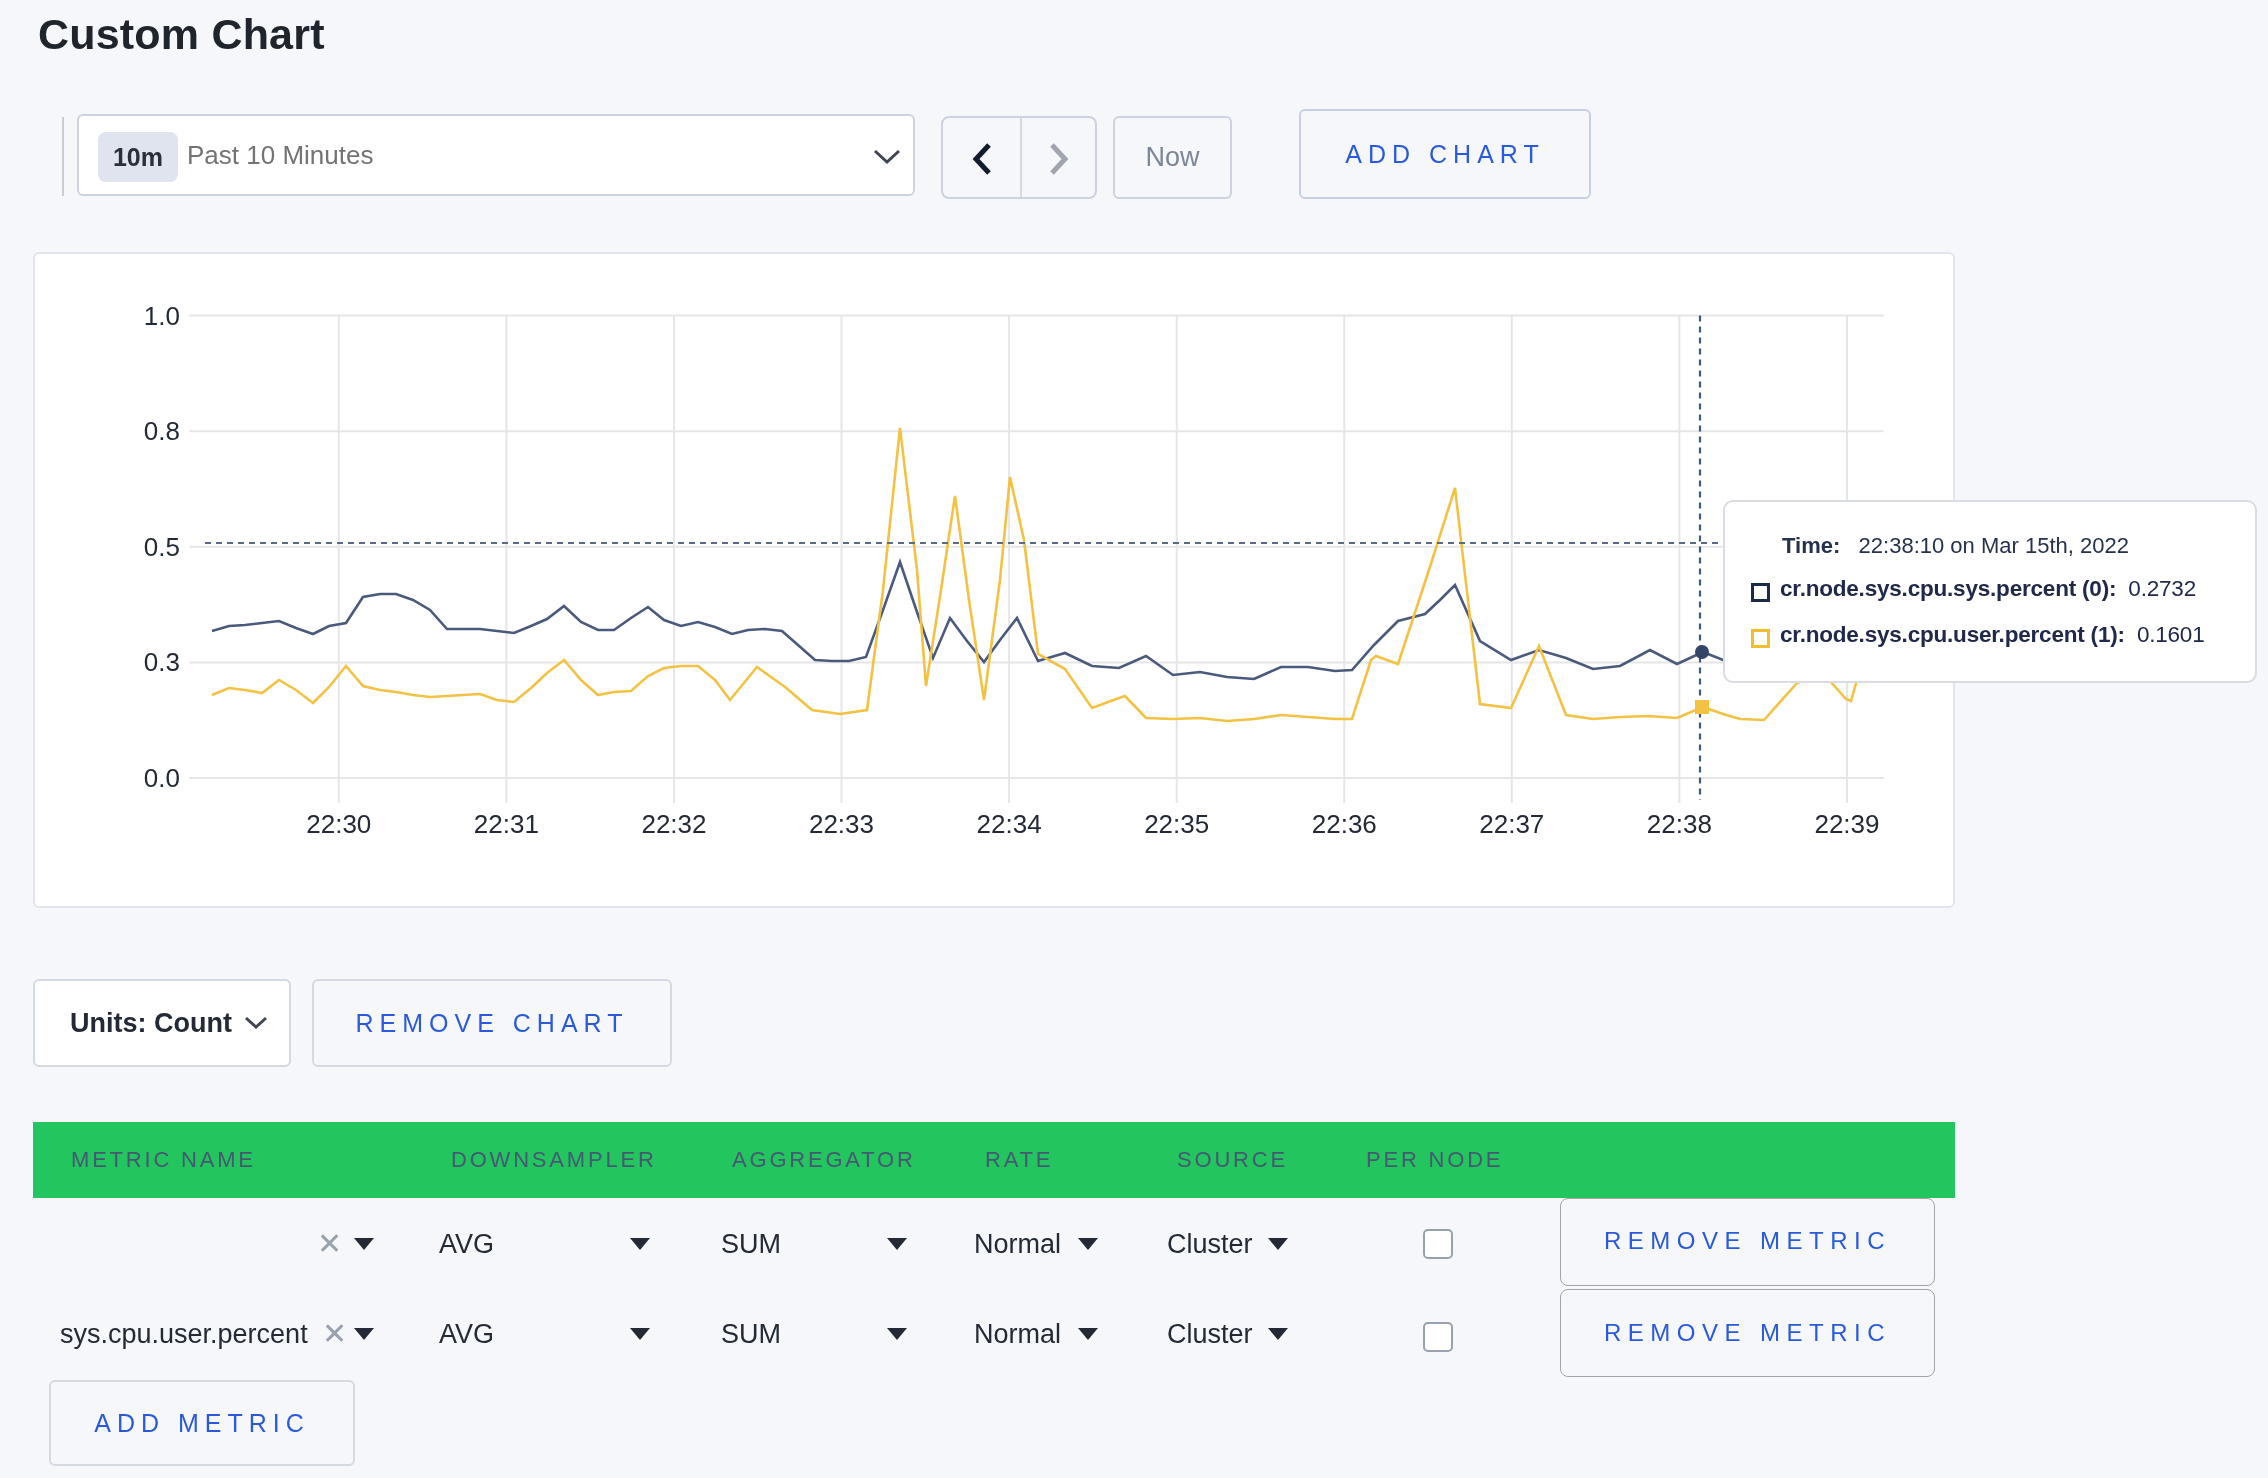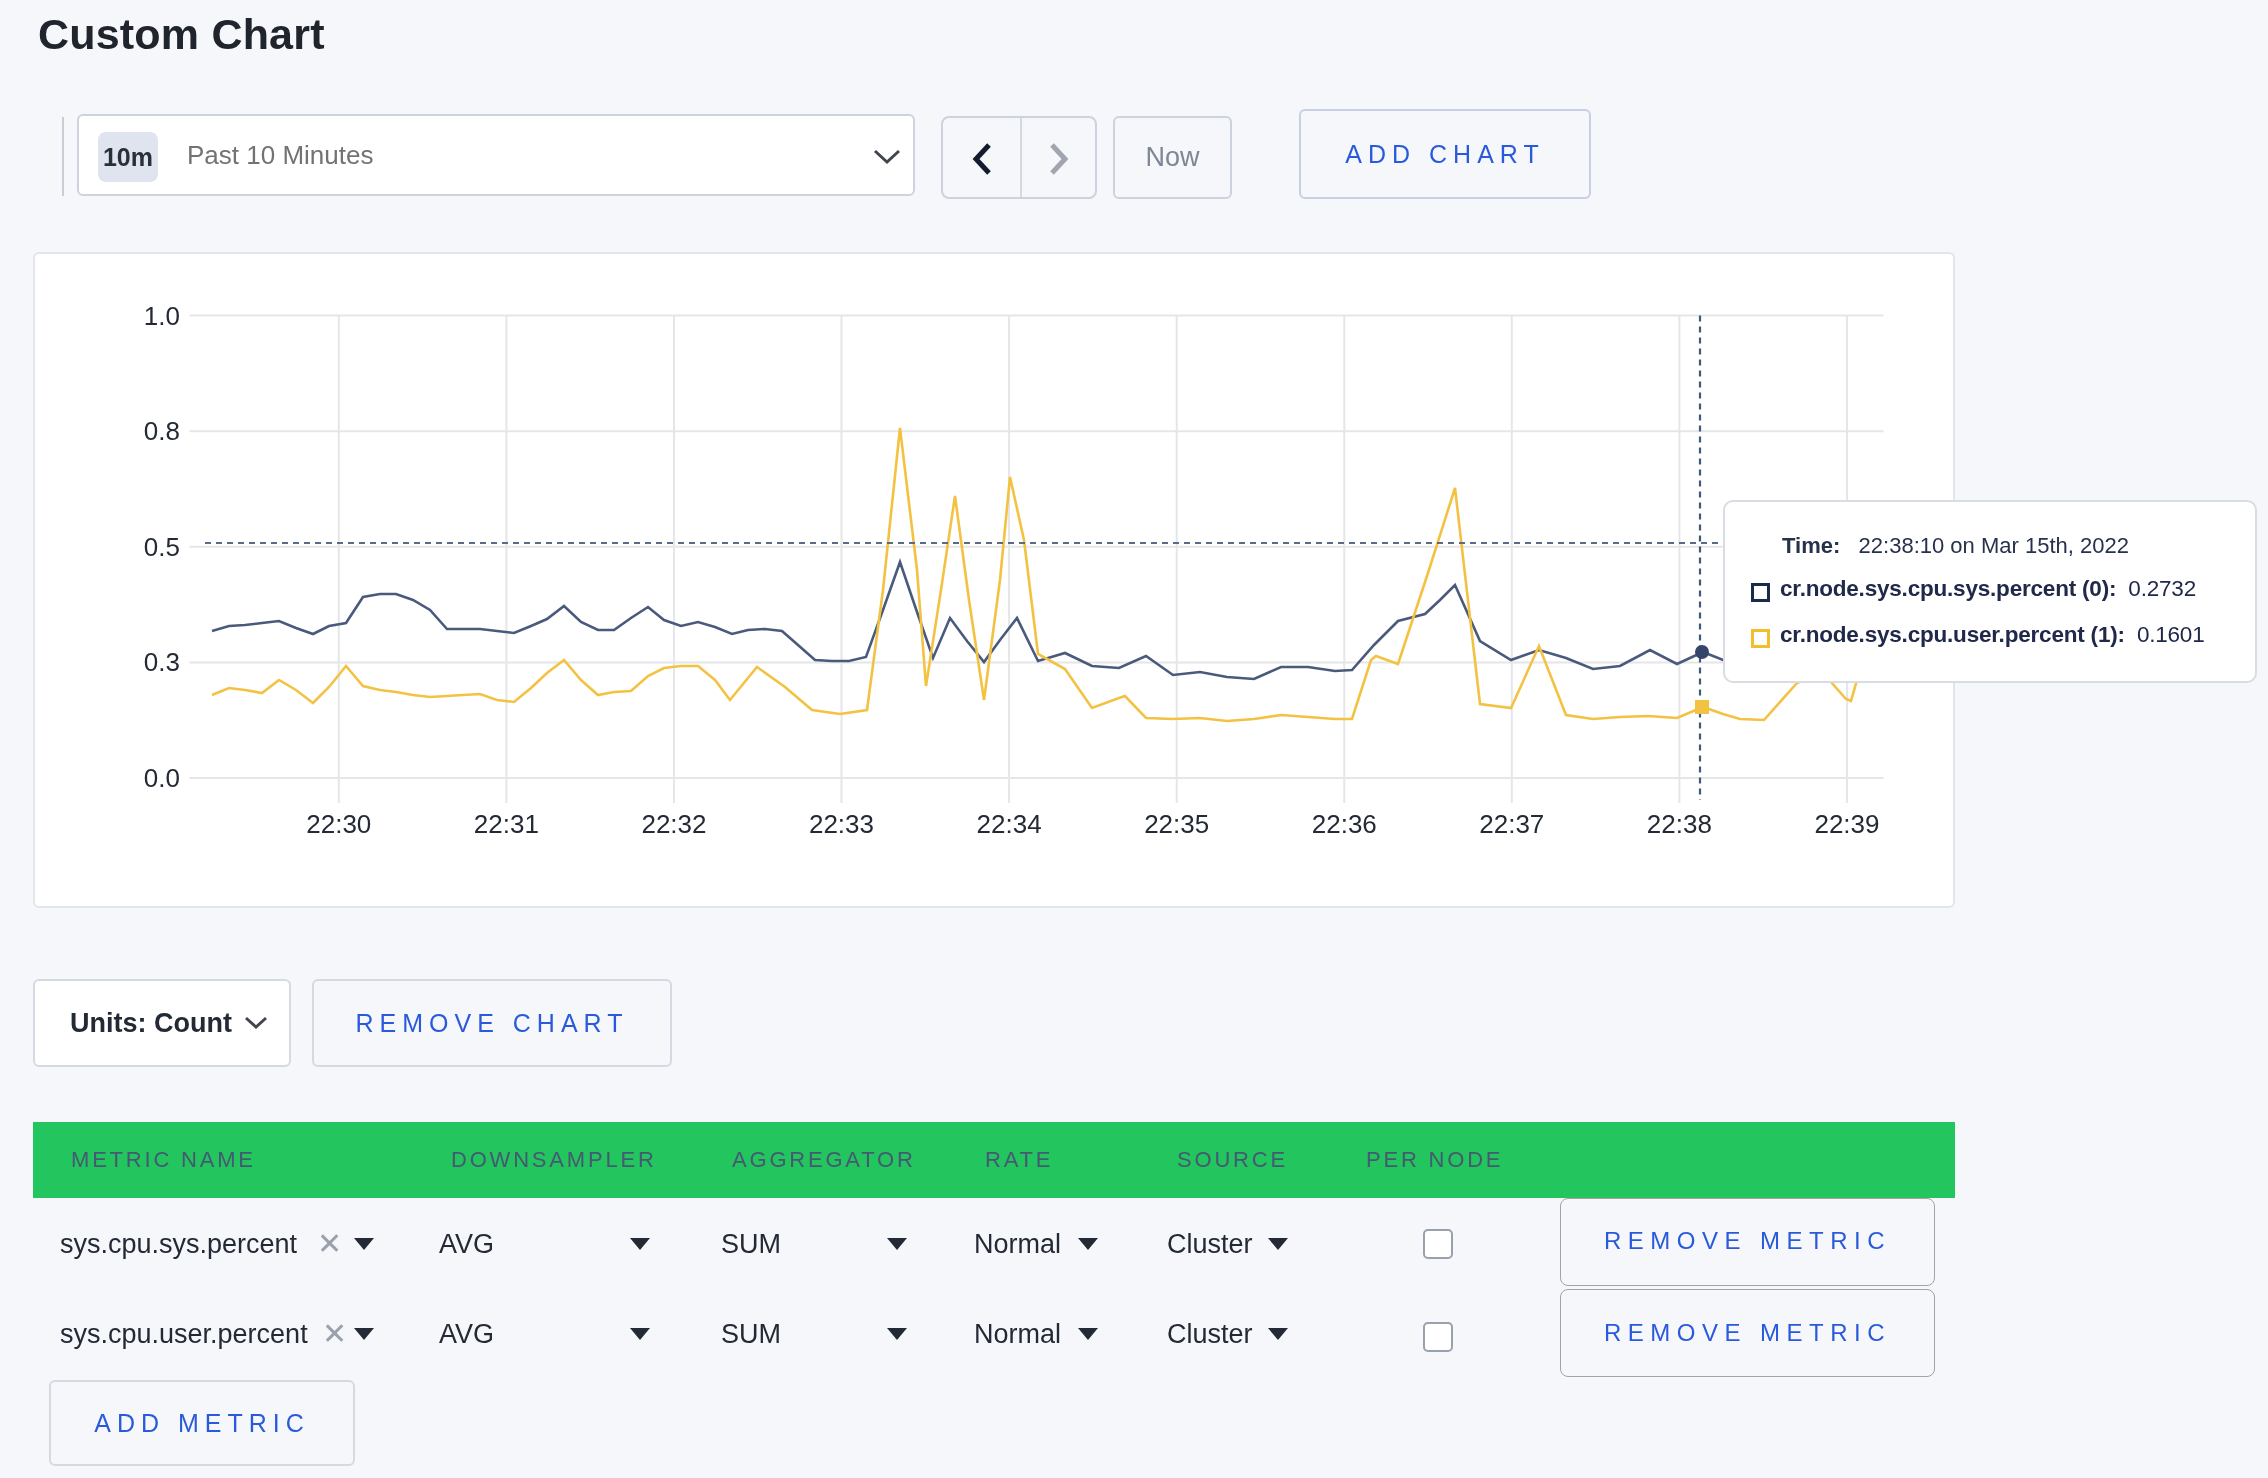--- a/index.html
+++ b/index.html
@@ -2,21 +2,21 @@
 <html><head>
 <meta charset="utf-8">
 <style>
   * { margin:0; padding:0; box-sizing:border-box; }
   html,body { width:2268px; height:1478px; overflow:hidden; background:#f5f7fa;
     font-family:"Liberation Sans", sans-serif; }
   .abs { position:absolute; }
   .title { left:38px; top:4px; font-size:43px; line-height:60px; color:#20242c; letter-spacing:0.2px;font-weight:bold; }
   .vdiv { left:62px; top:117px; width:2px; height:79px; background:#c9cdd6; }
   .dd { left:77px; top:114px; width:838px; height:82px; background:#fff; border:2px solid #ccd2de; border-radius:6px; }
-  .badge { left:19px; top:16px; width:60px; height:50px; background:#e0e4ef; border-radius:8px;
+  .badge { left:19px; top:16px; width:80px; height:50px; background:#e0e4ef; border-radius:8px;
     font-size:25px; font-weight:bold; color:#2a2f39; text-align:center; line-height:50px; }
   .ddtext { left:108px; top:0px; height:78px; line-height:78px; font-size:26px; color:#737373; }
   .arrows { left:941px; top:116px; width:156px; height:83px; border:2px solid #ccd2de; border-radius:8px; }
   .acell-div { left:77px; top:0px; width:2px; height:79px; background:#d4d8e0; }
   .nowbtn { left:1113px; top:116px; width:119px; height:83px; border:2px solid #ccd2de; border-radius:6px;
     font-size:27px; color:#7b8697; text-align:center; line-height:79px; }
   .addchart { left:1299px; top:109px; width:292px; height:90px; border:2px solid #c7cfe4; border-radius:6px;
     font-size:25px; font-weight:500; color:#2a5adb; text-align:center; line-height:86px; letter-spacing:6px; }
   .card { left:33px; top:252px; width:1922px; height:656px; background:#fff; border:2px solid #e2e5eb; border-radius:6px; }
   .tooltip { left:1723px; top:500px; width:534px; height:183px; background:#fff; border:2px solid #d9dce3;
@@ -139,21 +139,20 @@
 <div class="abs thead">
   <span class="abs th" style="left:38px">METRIC NAME</span>
   <span class="abs th" style="left:418px">DOWNSAMPLER</span>
   <span class="abs th" style="left:699px">AGGREGATOR</span>
   <span class="abs th" style="left:952px">RATE</span>
   <span class="abs th" style="left:1144px">SOURCE</span>
   <span class="abs th" style="left:1333px">PER NODE</span>
 </div>
 
 <div class="abs mrow" style="top:1209px">
-  <span class="abs cell" style="left:27px">sys.cpu.sys.percent</span>
   <span class="abs cell xmark" style="left:284px">✕</span>
   <div class="abs caret" style="left:321px;top:29px"></div>
   <span class="abs cell" style="left:406px">AVG</span>
   <div class="abs caret" style="left:597px;top:29px"></div>
   <span class="abs cell" style="left:688px">SUM</span>
   <div class="abs caret" style="left:854px;top:29px"></div>
   <span class="abs cell" style="left:941px">Normal</span>
   <div class="abs caret" style="left:1045px;top:29px"></div>
   <span class="abs cell" style="left:1134px">Cluster</span>
   <div class="abs caret" style="left:1235px;top:29px"></div>

